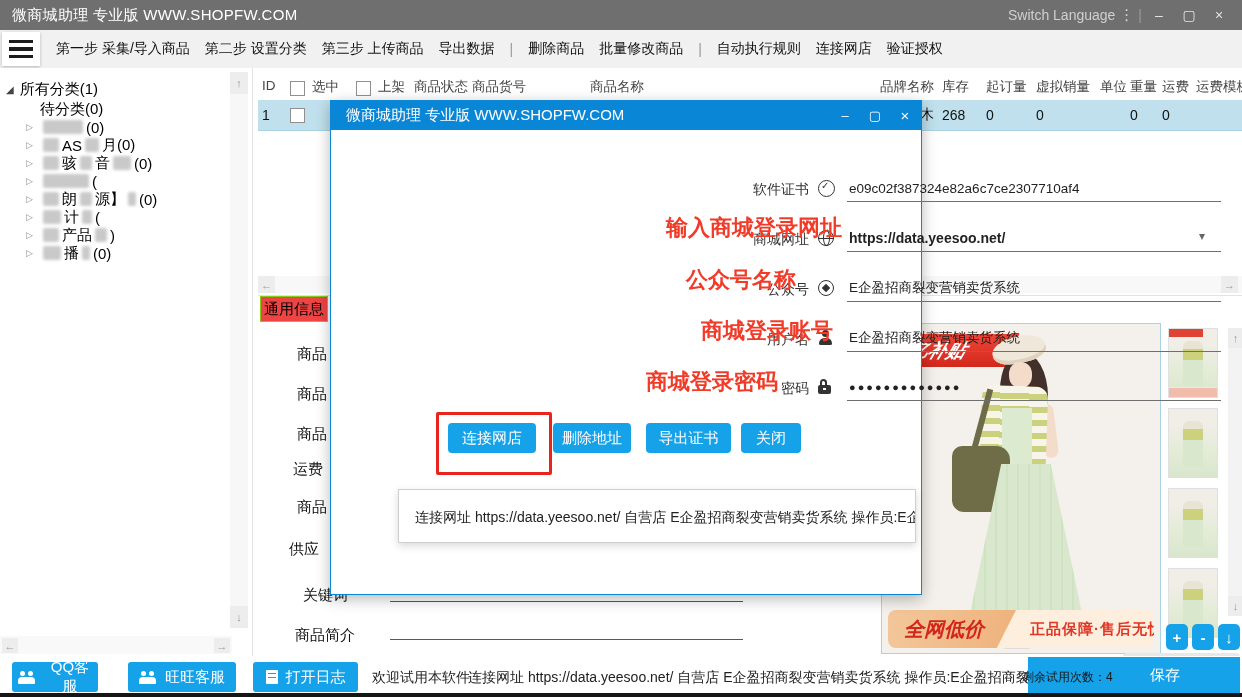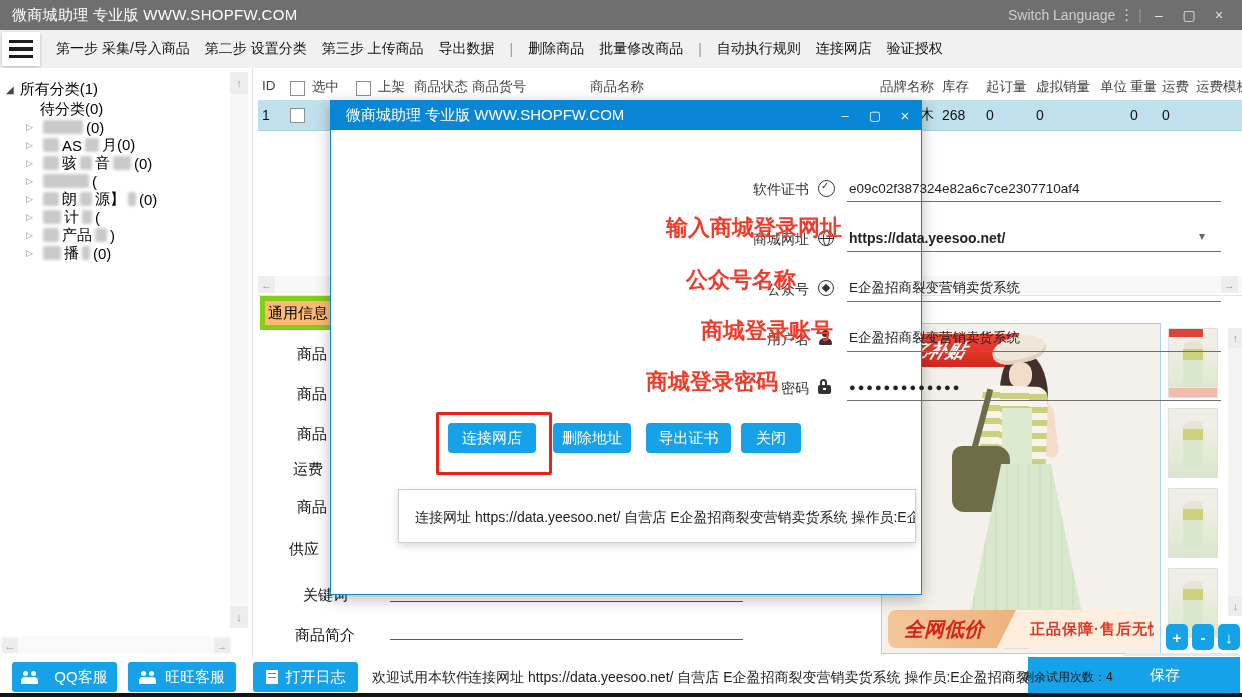--- a/index.html
+++ b/index.html
@@ -39,21 +39,21 @@
   .table{position:absolute;left:258px;top:78px;width:984px;height:200px;overflow:hidden;}
   .t-head{display:flex;height:22px;font-size:13.5px;color:#444;}
   .t-row{display:flex;height:30px;font-size:14px;color:#111;background:#bfe0ec;border-bottom:1px solid #a9d2e2;align-items:center;}
   .t-cell{flex:none;overflow:hidden;white-space:nowrap;padding-left:4px;box-sizing:border-box;}
   .t-cell.r{text-align:right;padding-right:4px;}
   .cb{width:15px;height:15px;background:#fff;border:1px solid #8f8f8f;box-sizing:border-box;}
   .hscroll-table{position:absolute;left:258px;top:276px;width:984px;height:17px;background:#f8f8f8;}
 
   
   .form-line{position:absolute;left:258px;top:295px;width:984px;height:1px;background:#e3e3e3;}
-  .tab{position:absolute;left:260px;top:296px;width:66px;height:24px;border:5px solid #84cc16;background:#fdba74;font-size:15px;display:flex;align-items:center;justify-content:center;color:#000;}
+  .tab{position:absolute;left:260px;top:296px;width:66px;height:24px;border:1px solid #84cc16;background:#ef4444;font-size:15px;display:flex;align-items:center;justify-content:center;color:#000;}
   .f-label{position:absolute;font-size:15px;color:#111;white-space:nowrap;}
   .f-underline{position:absolute;height:1px;background:#5a5a5a;}
 
   
   .photo{position:absolute;left:881px;top:323px;width:278px;height:329px;background:#f4f1ec;border:1px solid #a9d3e4;overflow:hidden;}
   .banner-corner{position:absolute;left:-26px;top:10px;width:158px;height:33px;background:linear-gradient(#ef4639,#d3281c);transform:skewX(-18deg);color:#fff;font-weight:700;font-style:italic;font-size:19px;line-height:33px;padding-left:34px;box-sizing:border-box;white-space:nowrap;}
   .hair{position:absolute;left:118px;top:28px;width:48px;height:84px;background:#43302a;border-radius:46% 54% 48% 52%;}
   .braid{position:absolute;left:152px;top:72px;width:11px;height:62px;background:#3a2a24;border-radius:6px;transform:rotate(6deg);}
   .cap{position:absolute;left:110px;top:12px;width:54px;height:27px;background:#efe8da;border-radius:50% 50% 42% 42%;transform:rotate(-12deg);box-shadow:inset 0 -4px 0 #ded2bd;}
   .face{position:absolute;left:127px;top:38px;width:23px;height:26px;background:#f3dcc9;border-radius:46%;}
@@ -395,21 +395,21 @@
     <button class="dlg-btn" style="left:117px;top:322px;width:88px;">连接网店</button>
     <button class="dlg-btn" style="left:222px;top:322px;width:78px;">删除地址</button>
     <button class="dlg-btn" style="left:315px;top:322px;width:85px;">导出证书</button>
     <button class="dlg-btn" style="left:410px;top:322px;width:60px;">关闭</button>
     <div class="red-box"></div>
 
     <div class="listbox">连接网址 https://data.yeesoo.net/ 自营店 E企盈招商裂变营销卖货系统 操作员:E企盈招商裂变营销卖货系统</div>
   </div>
 
   <div class="statusbar">
-    <button class="sb-btn" style="left:12px;width:105px;gap:15px;">
+    <button class="sb-btn" style="left:12px;width:86px;gap:15px;">
       <span class="ic-people"></span>
       <span>QQ客服</span>
     </button>
     <button class="sb-btn" style="left:128px;width:108px;">
       <span class="ic-people"></span>
       <span>旺旺客服</span>
     </button>
     <button class="sb-btn" style="left:253px;width:105px;">
       <span class="ic-doc"></span>
       <span>打开日志</span>

